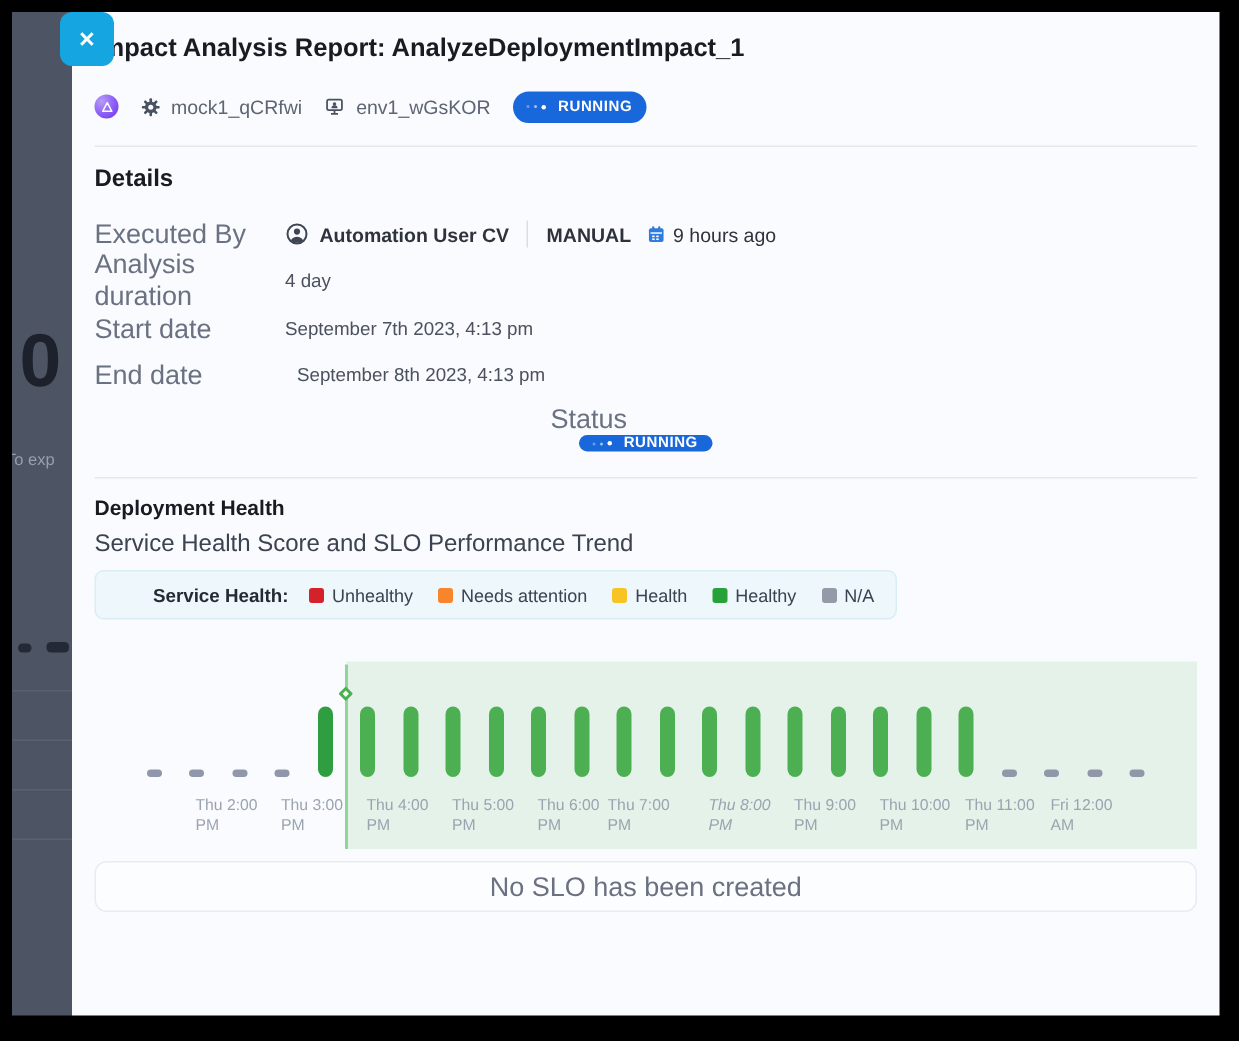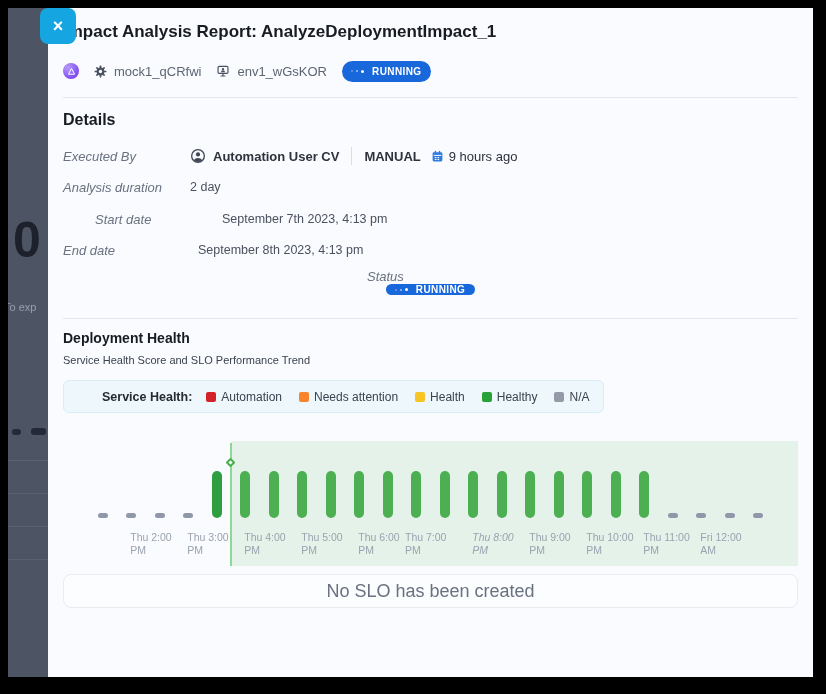--- a/index.html
+++ b/index.html
@@ -37,24 +37,24 @@
            padding:0 10px 0 9px; height:21px; border-radius:11px; }
   .badge .dots { display:inline-flex; align-items:center; margin-right:5px; }
   .badge .dots i { width:3px; height:3px; border-radius:50%; background:#fff; margin-right:3px; }
   .badge .dots i.d1 { opacity:.35; width:2px; height:2px; }
   .badge .dots i.d2 { opacity:.6;  width:2px; height:2px; }
 
   .divider { position:absolute; left:15px; right:15px; height:1px; background:#e4e8ee; }
 
   .sec-h1 { position:absolute; left:15px; font-size:16px; font-weight:700; color:#181b22; }
   .sec-h2 { position:absolute; left:15px; font-size:14px; font-weight:700; color:#181b22; }
-  .sec-sub { position:absolute; left:15px; font-size:11px; color:#3b4250; }
+  .sec-sub { position:absolute; left:15px; font-size:16px; color:#3b4250; }
 
   .detail-row { position:absolute; left:15px; right:15px; height:24px; display:flex; align-items:center; }
-  .detail-label { width:127px; flex:none; font-size:13px; color:#6a7180;font-style:italic; }
+  .detail-label { width:127px; flex:none; font-size:18px; color:#6a7180; }
   .detail-value { font-size:12.5px; color:#4b515e; display:flex; align-items:center; }
   .strong { font-size:13px; font-weight:700; color:#2e323c; }
   .vsep { width:1px; height:18px; background:#d9dee6; margin:0 12px; }
   .exec-time { font-size:13px; color:#2e323c; margin-left:5px; }
   .ic-gap { margin-right:7px; display:inline-flex; }
 
   
   .legend { position:absolute; left:15px; top:372px; height:33px; display:inline-flex; align-items:center;
             background:#edf7fc; border:1px solid #d9edf7; border-radius:6px; padding:0 14px; }
   .legend-title { font-size:12.5px; font-weight:700; color:#262b33; margin-right:14px;margin-left:24px; }
@@ -179,24 +179,24 @@
             <rect x="7" y="16.5" width="3" height="2" fill="#fff"></rect>
               <rect x="12" y="16.5" width="3" height="2" fill="#fff"></rect>
           </svg>
         </span>
         <span class="exec-time">9 hours ago</span>
       </span>
     </div>
 
     <div class="detail-row" style="top:167px;">
       <span class="detail-label">Analysis duration</span>
-      <span class="detail-value">2 day</span>
-    </div>
-
-    <div class="detail-row" style="top:199px;margin-left:32px;">
+      <span class="detail-value">4 day</span>
+    </div>
+
+    <div class="detail-row" style="top:199px;">
       <span class="detail-label">Start date</span>
       <span class="detail-value">September 7th 2023, 4:13 pm</span>
     </div>
 
     <div class="detail-row" style="top:230px;gap:8px;">
       <span class="detail-label">End date</span>
       <span class="detail-value">September 8th 2023, 4:13 pm</span>
     </div>
 
     <div class="detail-row" style="top:261px;flex-direction:column;">
@@ -214,21 +214,21 @@
     <div class="divider" style="top:310px;"></div>
 
     <div class="sec-h2" style="top:322px;">Deployment Health</div>
     <div class="sec-sub" style="top:346px;">Service Health Score and SLO Performance Trend</div>
 
     <div class="legend">
       <span class="legend-title">Service Health:</span>
       <span id="legend-items" style="display:inline-flex; align-items:center;">
           <span class="legend-item">
             <span class="legend-swatch" style="background: rgb(211, 34, 42);"></span>
-            <span class="legend-label">Automation</span>
+            <span class="legend-label">Unhealthy</span>
           </span>
           <span class="legend-item">
             <span class="legend-swatch" style="background: rgb(248, 132, 44);"></span>
             <span class="legend-label">Needs attention</span>
           </span>
           <span class="legend-item">
             <span class="legend-swatch" style="background: rgb(247, 195, 37);"></span>
             <span class="legend-label">Health</span>
           </span>
           <span class="legend-item">

